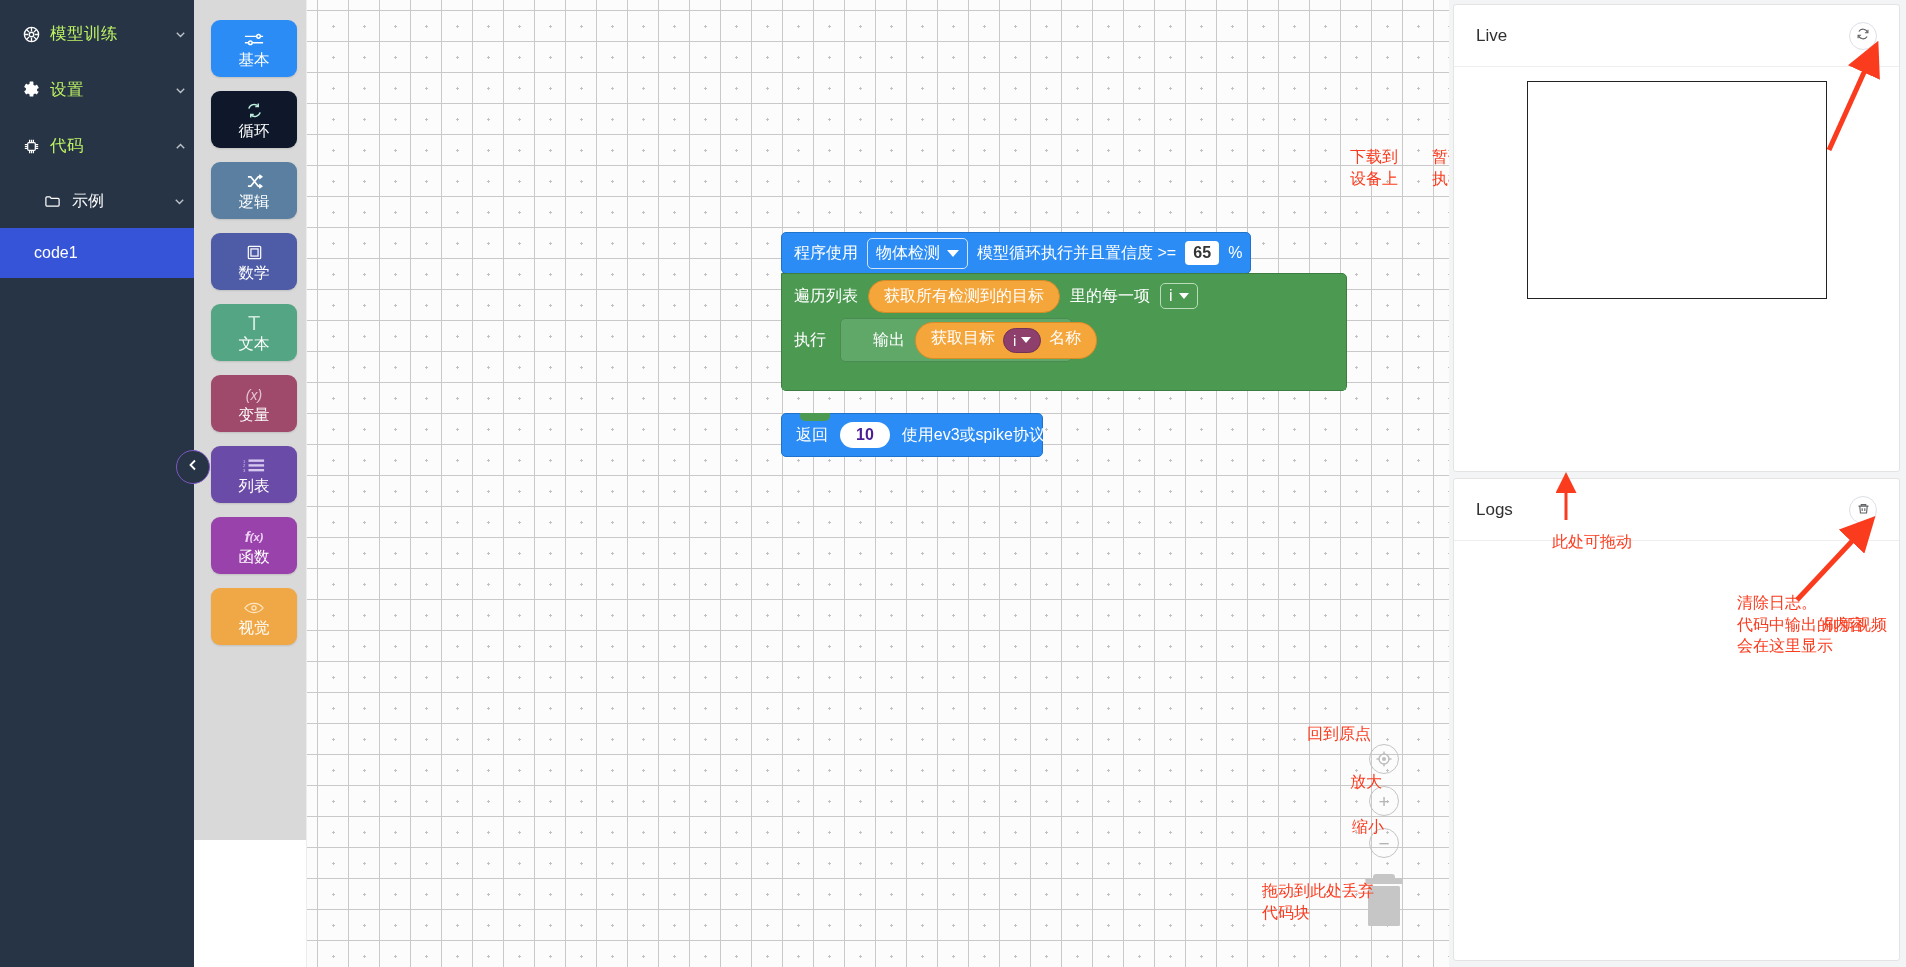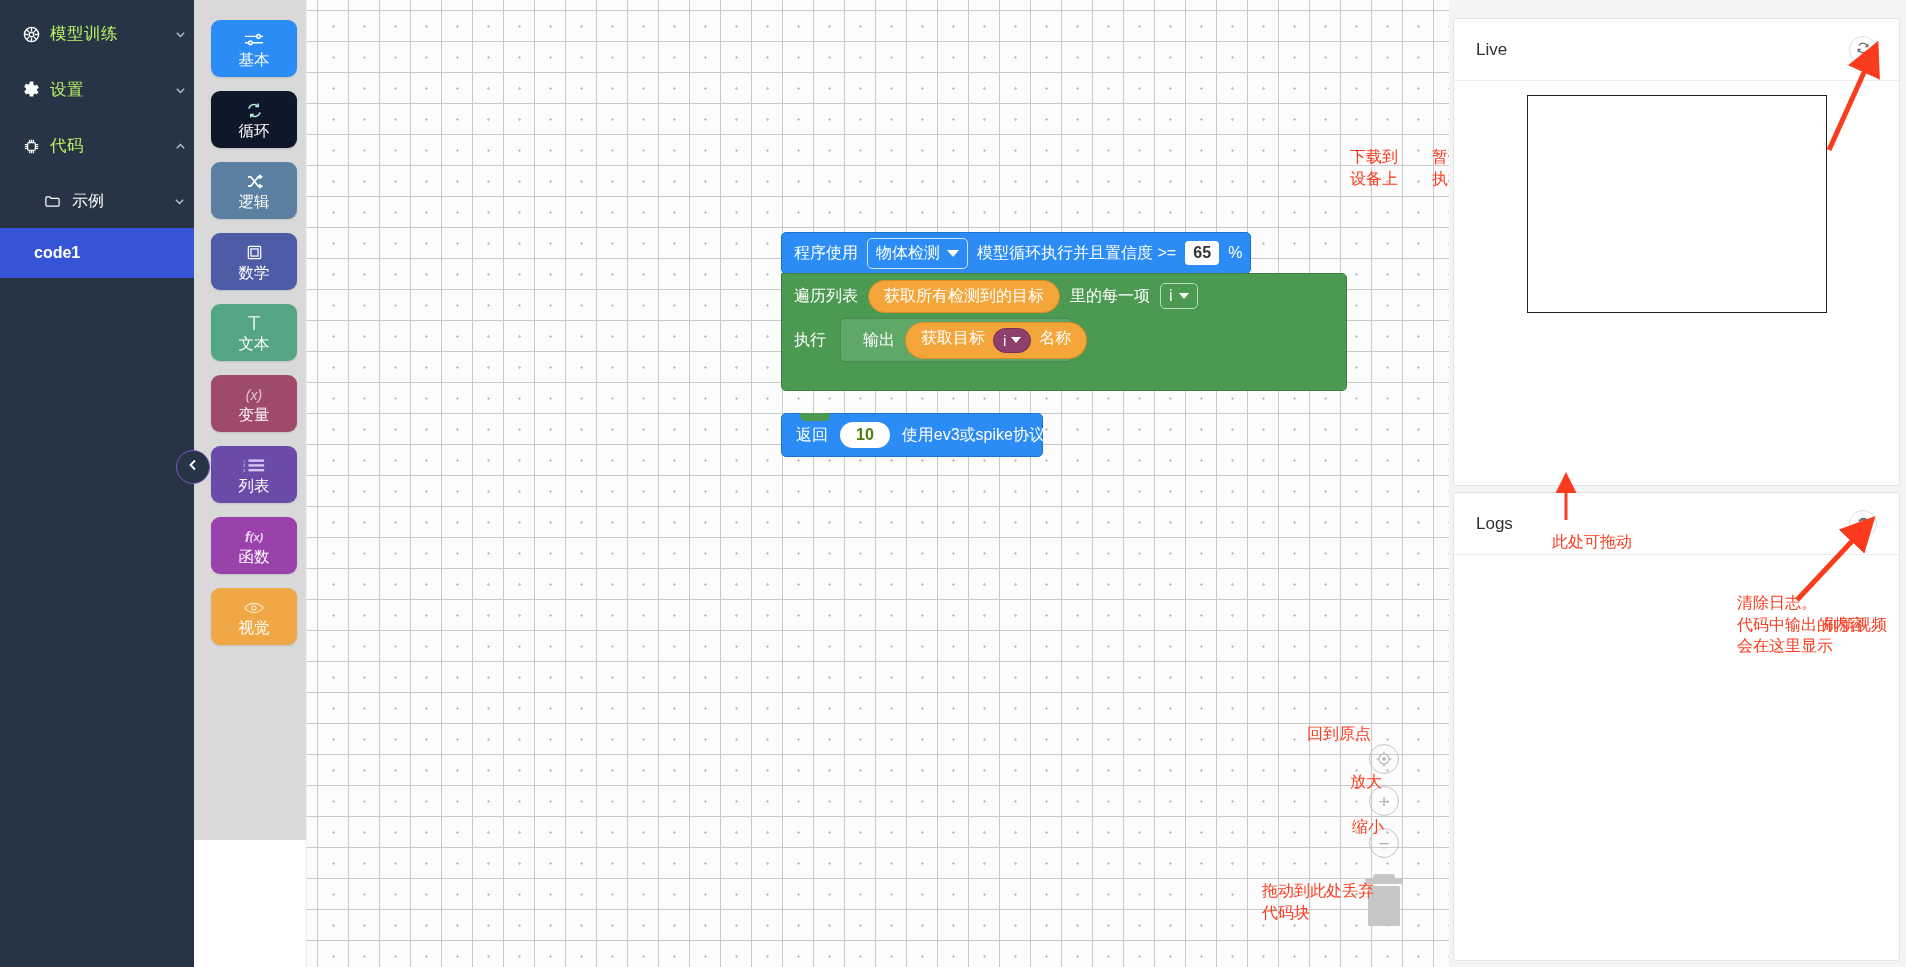--- a/index.html
+++ b/index.html
@@ -34,21 +34,21 @@
   .side-row .chev { width: 28px; flex:0 0 28px; display:flex; justify-content:center; opacity:.85; }
   .side-sub {
     height: 54px; display:flex; align-items:center;
     color:#ffffff; font-size:16px; padding-left: 44px; cursor:pointer;
   }
   .side-sub .ic { width: 24px; flex:0 0 24px; display:flex; align-items:center; }
   .side-sub .lbl { flex:1 1 auto; padding-left:4px; }
   .side-sub .chev { width: 30px; flex:0 0 30px; display:flex; justify-content:center; opacity:.85;}
   .side-file {
     height: 50px; display:flex; align-items:center;
-    color:#ffffff; font-size:16px; padding-left: 34px; cursor:pointer;font-weight:bold;
+    color:#ffffff; font-size:16px; padding-left: 34px; cursor:pointer;
   }
   .side-file.active { background:#3554d8; }
   .chev svg { display:block; }
 
   .collapse-btn {
     position:absolute; left: 176px; top: 450px;
     width: 34px; height: 34px; border-radius: 50%;
     background:#263445; border: 1.5px solid #7e57c2;
     display:flex; align-items:center; justify-content:center;
     color:#fff; cursor:pointer; z-index: 40;
@@ -137,41 +137,41 @@
     background:#4c9a52; border:1.6px solid #b9dcbb; border-radius:5px;
     padding:3px 8px; display:flex; align-items:center; gap:6px; color:#fff; font-size:16px; cursor:pointer;
   }
   .dd-green .tri { width:0;height:0;border-left:5px solid transparent;border-right:5px solid transparent;border-top:6px solid #fff; }
   .loop-row2 { display:flex; align-items:flex-start; padding-left: 12px; padding-bottom: 6px;}
   .loop-row2 .do-lbl { color:#fff; font-size:16px; padding-top: 12px; width: 46px; flex:0 0 46px;}
   .inner-stack { }
   .blk-print {
     background:#5fa868; border:1px solid #4b8a53; border-radius:5px;
     height: 44px; width: 232px;
-    display:flex; align-items:center; gap: 10px; padding-left: 22px;
+    display:flex; align-items:center; gap: 10px; padding-left: 32px;
     color:#fff; font-size:16px; white-space:nowrap;
   }
   .pill-purple {
     background:#8e3f6b; border:1px solid #723256; color:#fff;
     border-radius: 16px; padding: 3px 9px; font-size:15px; cursor:pointer;
     display:inline-flex; align-items:center; gap:5px;
   }
   .pill-purple .tri { width:0;height:0;border-left:5px solid transparent;border-right:5px solid transparent;border-top:6px solid #fff; }
   .loop-foot { height: 22px; background:#4c9a52; border-top:0; }
 
   .blk-return {
     position: relative;
     background:#2b8cf5; border:1px solid #1f73cd; border-radius:5px;
     height: 44px; width: 262px;
     display:flex; align-items:center; gap: 12px; padding-left: 14px;
     color:#fff; font-size:16px; white-space:nowrap;
     margin-top: 22px;
   }
   .numcircle {
-    background:#fff; color:#4d7c0f; border-radius: 18px; font-size:16px;
+    background:#fff; color:#4c1d95; border-radius: 18px; font-size:16px;
     padding: 4px 16px; font-weight:600; cursor:pointer;
   }
   .notch {
     position:absolute; left: 18px; top: -1px; width: 30px; height: 8px;
     background:#4c9a52; border-radius: 0 0 5px 5px;
   }
 
   
   .ws-ctl { position:absolute; right: 50px; z-index:10; cursor:pointer; }
   .ctl-circ {
@@ -180,21 +180,21 @@
     display:flex; align-items:center; justify-content:center;
     color:#b5b5b5; font-size: 19px; line-height:1;
   }
   .trash { width: 46px; }
 
   
   .rightpanel {
     width: 457px; flex:0 0 457px; height:967px;
     background:#f3f4f6;
     display:flex; flex-direction:column;
-    padding: 18px 6px 6px 4px; gap: 6px;
+    padding: 4px 6px 6px 4px; gap: 6px;
   }
   .card { background:#fff; border:1px solid #e4e4e4; border-radius:3px; display:flex; flex-direction:column; }
   .card-hd {
     height: 62px; display:flex; align-items:center; justify-content:space-between;
     padding: 0 22px 0 22px; border-bottom:1px solid #eceef0;
   }
   .card-hd .ttl { font-size: 17px; color:#303133; }
   .rnd-btn {
     width: 28px; height:28px; border-radius:50%;
     border:1px solid #dcdfe6; background:#fff;

